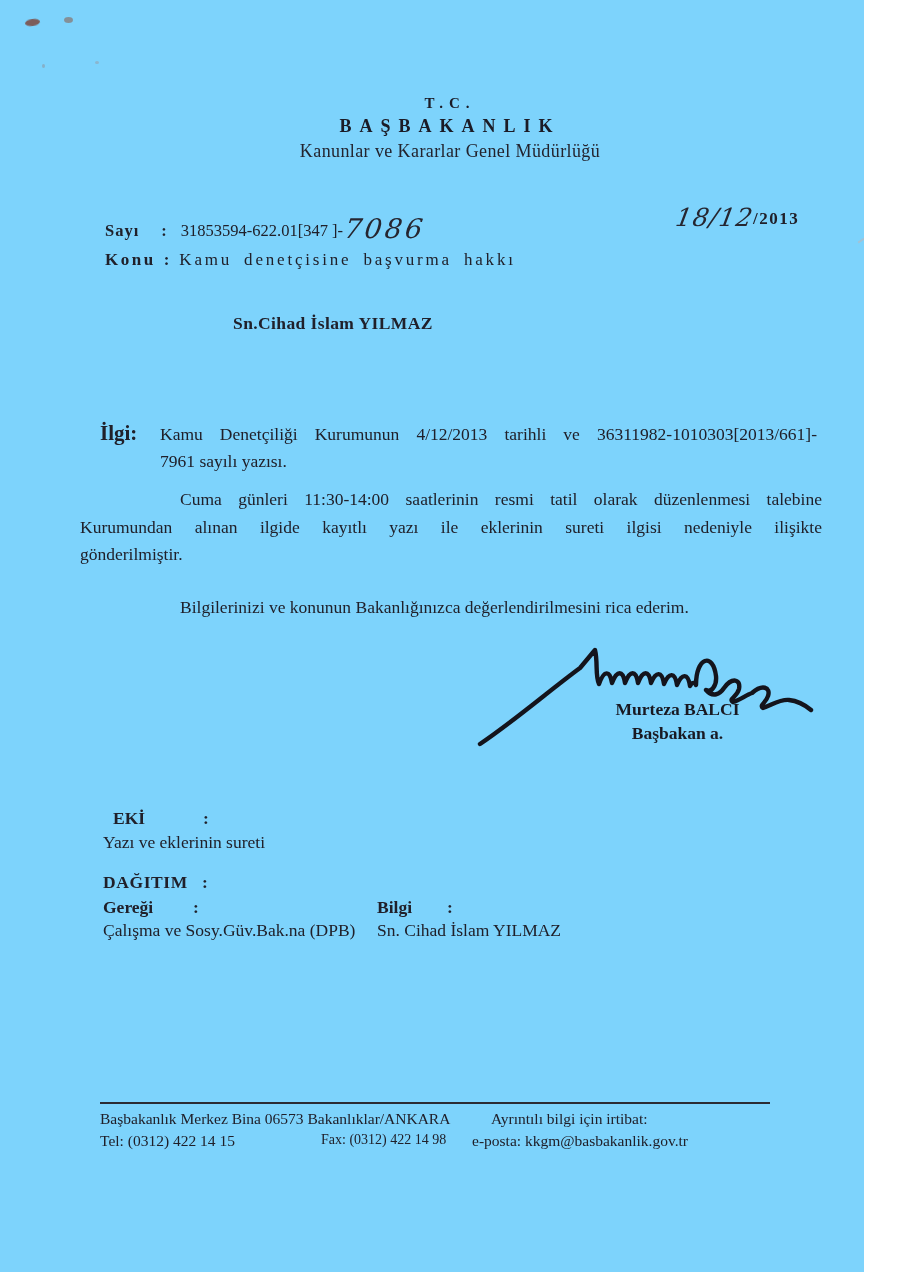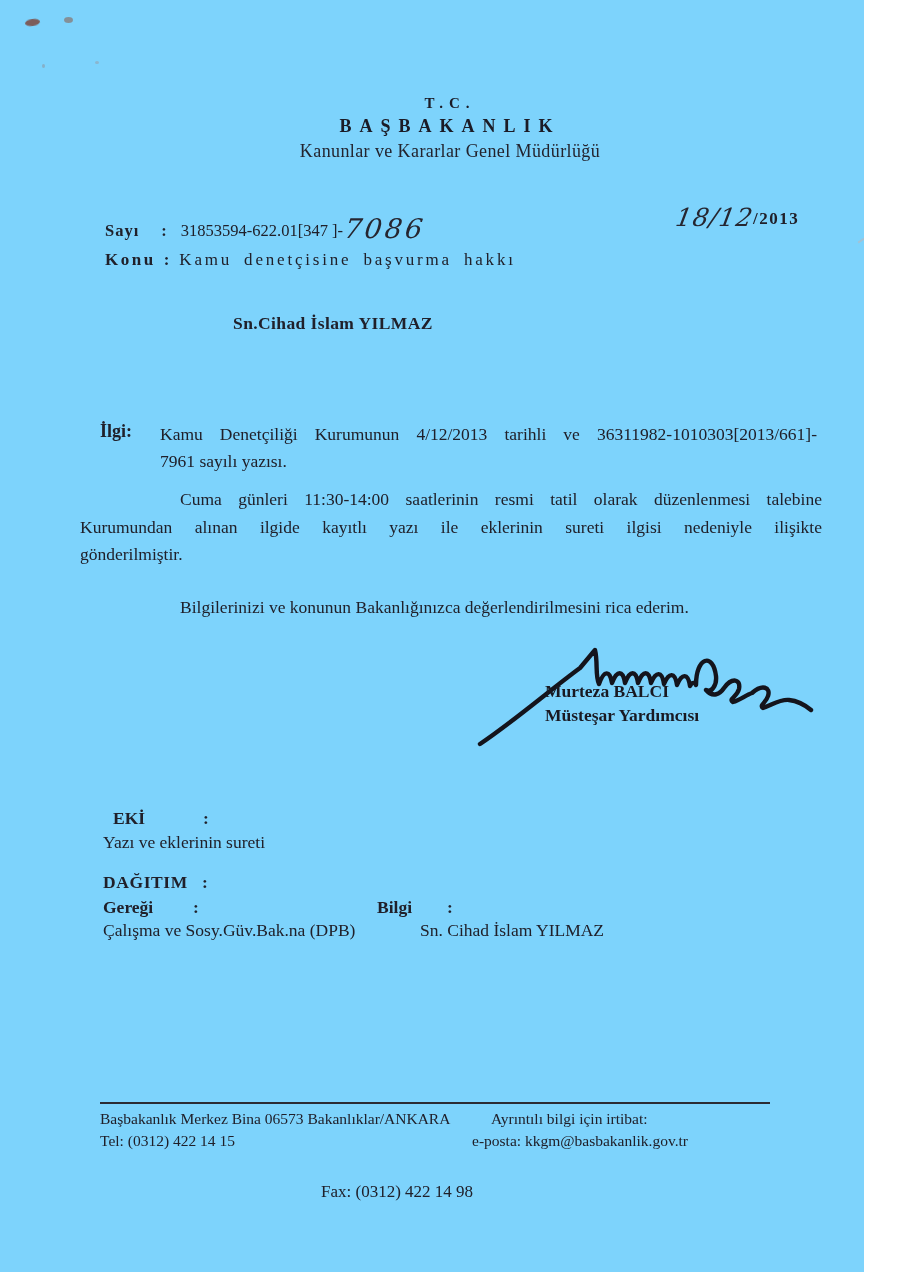--- a/index.html
+++ b/index.html
@@ -35,48 +35,48 @@
   }
   .date-block{top:203px;left:676px;font-size:17px;white-space:nowrap;}
   .date-hand{display:inline-block;font-size:25px;letter-spacing:1px;transform:skewX(-10deg);vertical-align:-2px;}
   .date-printed{font-weight:bold;letter-spacing:1.5px;}
   .konu-row{top:250px;left:105px;font-size:17px;white-space:nowrap;}
   .konu-label{font-weight:bold;letter-spacing:2.5px;}
   .konu-colon{display:inline-block;margin:0 10px 0 8px;font-weight:bold;}
   .konu-value{letter-spacing:2.8px;word-spacing:5px;}
   .recipient{top:313px;left:233px;font-size:17.5px;font-weight:bold;letter-spacing:0.4px;}
   
-  .ilgi-label{top:421px;left:100px;font-size:18px;font-weight:bold;}
+  .ilgi-label{top:421px;left:100px;font-size:21px;font-weight:bold;}
   .ilgi-content{top:421px;left:160px;width:657px;font-size:17.5px;line-height:27px;}
   .jline{text-align:justify;text-align-last:justify;}
   
   .para{top:486px;left:80px;width:742px;font-size:17.5px;line-height:27.5px;}
   .para .indent{padding-left:100px;}
   .closing{top:597px;left:180px;font-size:17.5px;}
   
   .sig-svg{top:638px;left:468px;}
-  .sig-text{top:680px;left:545px;width:265px;text-align:left;font-size:17.5px;font-weight:bold;line-height:23.5px;color:#191922;}
+  .sig-text{top:698px;left:545px;width:265px;text-align:center;font-size:17.5px;font-weight:bold;line-height:23.5px;color:#191922;}
   
   .eki-row{top:808px;left:103px;font-size:17.5px;font-weight:bold;margin-left:10px;}
   .eki-colon{position:absolute;left:90px;top:0;}
   .eki-value{top:832px;left:103px;font-size:17.5px;}
   .dagitim-row{top:872px;left:103px;font-size:17.5px;font-weight:bold;letter-spacing:0.6px;}
   .dag-colon{margin-left:14px;}
   .geregi-label{top:897px;left:103px;font-size:17.5px;font-weight:bold;}
   .geregi-colon{top:897px;left:193px;font-size:17.5px;font-weight:bold;}
   .bilgi-label{top:897px;left:377px;font-size:17.5px;font-weight:bold;}
   .bilgi-colon{top:897px;left:447px;font-size:17.5px;font-weight:bold;}
   .geregi-value{top:920px;left:103px;font-size:17.5px;}
-  .bilgi-value{top:920px;left:377px;font-size:17.5px;margin-left:43px;}
+  .bilgi-value{top:920px;left:377px;font-size:17.5px;}
   
   .footer-line{top:1102px;left:100px;width:670px;height:2px;background:#2b2b33;}
   .footer-r1-a{top:1110px;left:100px;font-size:15.5px;}
   .footer-r1-b{top:1110px;left:491px;font-size:15.5px;}
   .footer-r2-a{top:1132px;left:100px;font-size:15.5px;}
-  .footer-r2-b{top:1182px;left:321px;font-size:17px;}
+  .footer-r2-b{top:1132px;left:321px;font-size:14px;}
   .footer-r2-c{top:1132px;left:472px;font-size:15.5px;}
   
   .speck1{top:19px;left:25px;width:15px;height:7px;background:#7c4034;border-radius:50%;transform:rotate(-8deg);opacity:.8;filter:blur(.4px);}
   .speck2{top:17px;left:64px;width:9px;height:6px;background:#8a5a48;border-radius:50%;opacity:.55;filter:blur(.4px);}
   .speck3{top:64px;left:42px;width:3px;height:4px;background:#8d8d95;border-radius:50%;opacity:.5;}
   .speck4{top:61px;left:95px;width:4px;height:3px;background:#9a9aa2;border-radius:50%;opacity:.5;}
   .pencil{top:232px;left:855px;width:34px;height:2px;background:#b7bac2;transform:rotate(-35deg);opacity:.65;border-radius:2px;}
 </style>
 </head>
 <body>
@@ -141,21 +141,21 @@
              c -2 8, -11 10, -6 13
              c 7 -2, 13 -7, 19 -9
              c 10 -9, 19 -6, 16 3
              c -2 7, -9 9, -5 12
              c 9 -3, 17 -9, 26 -8
              c 10 1, 16 5, 22 10" fill="none" stroke="#14141c" stroke-width="4.4" stroke-linecap="round" stroke-linejoin="round"></path>
   </svg>
 
   <div class="abs sig-text">
     <div>Murteza BALCI</div>
-    <div>Müsteşar Yardımcısı</div>
+    <div>Başbakan a.</div>
   </div>
 
   <div class="abs eki-row">
     <span>EKİ</span>
     <span class="eki-colon">:</span>
   </div>
   <div class="abs eki-value">Yazı ve eklerinin sureti</div>
 
   <div class="abs dagitim-row">
     <span>DAĞITIM</span><span class="dag-colon">:</span>

